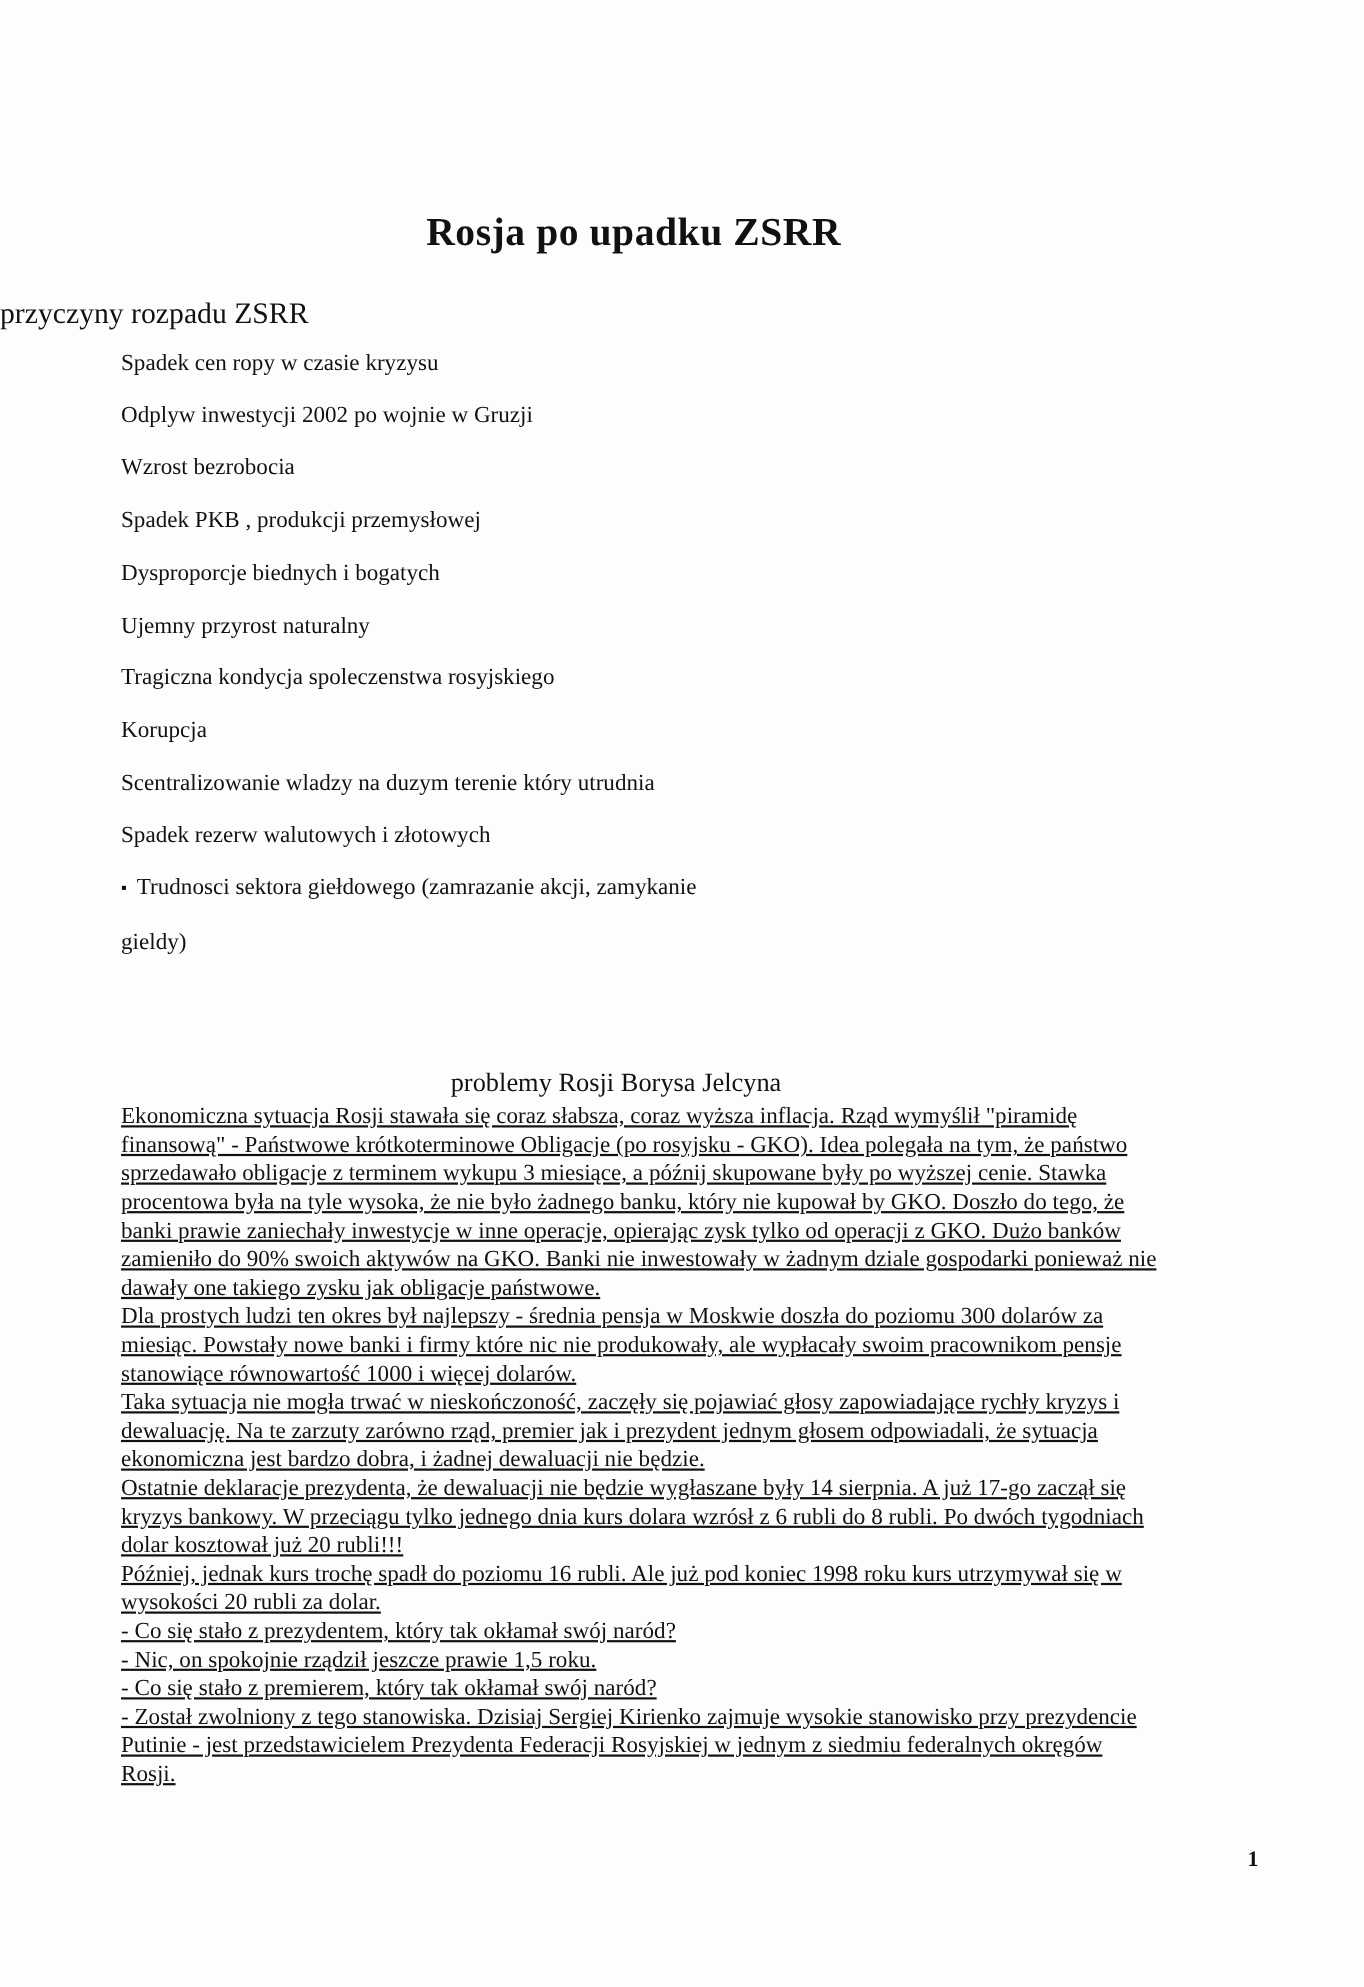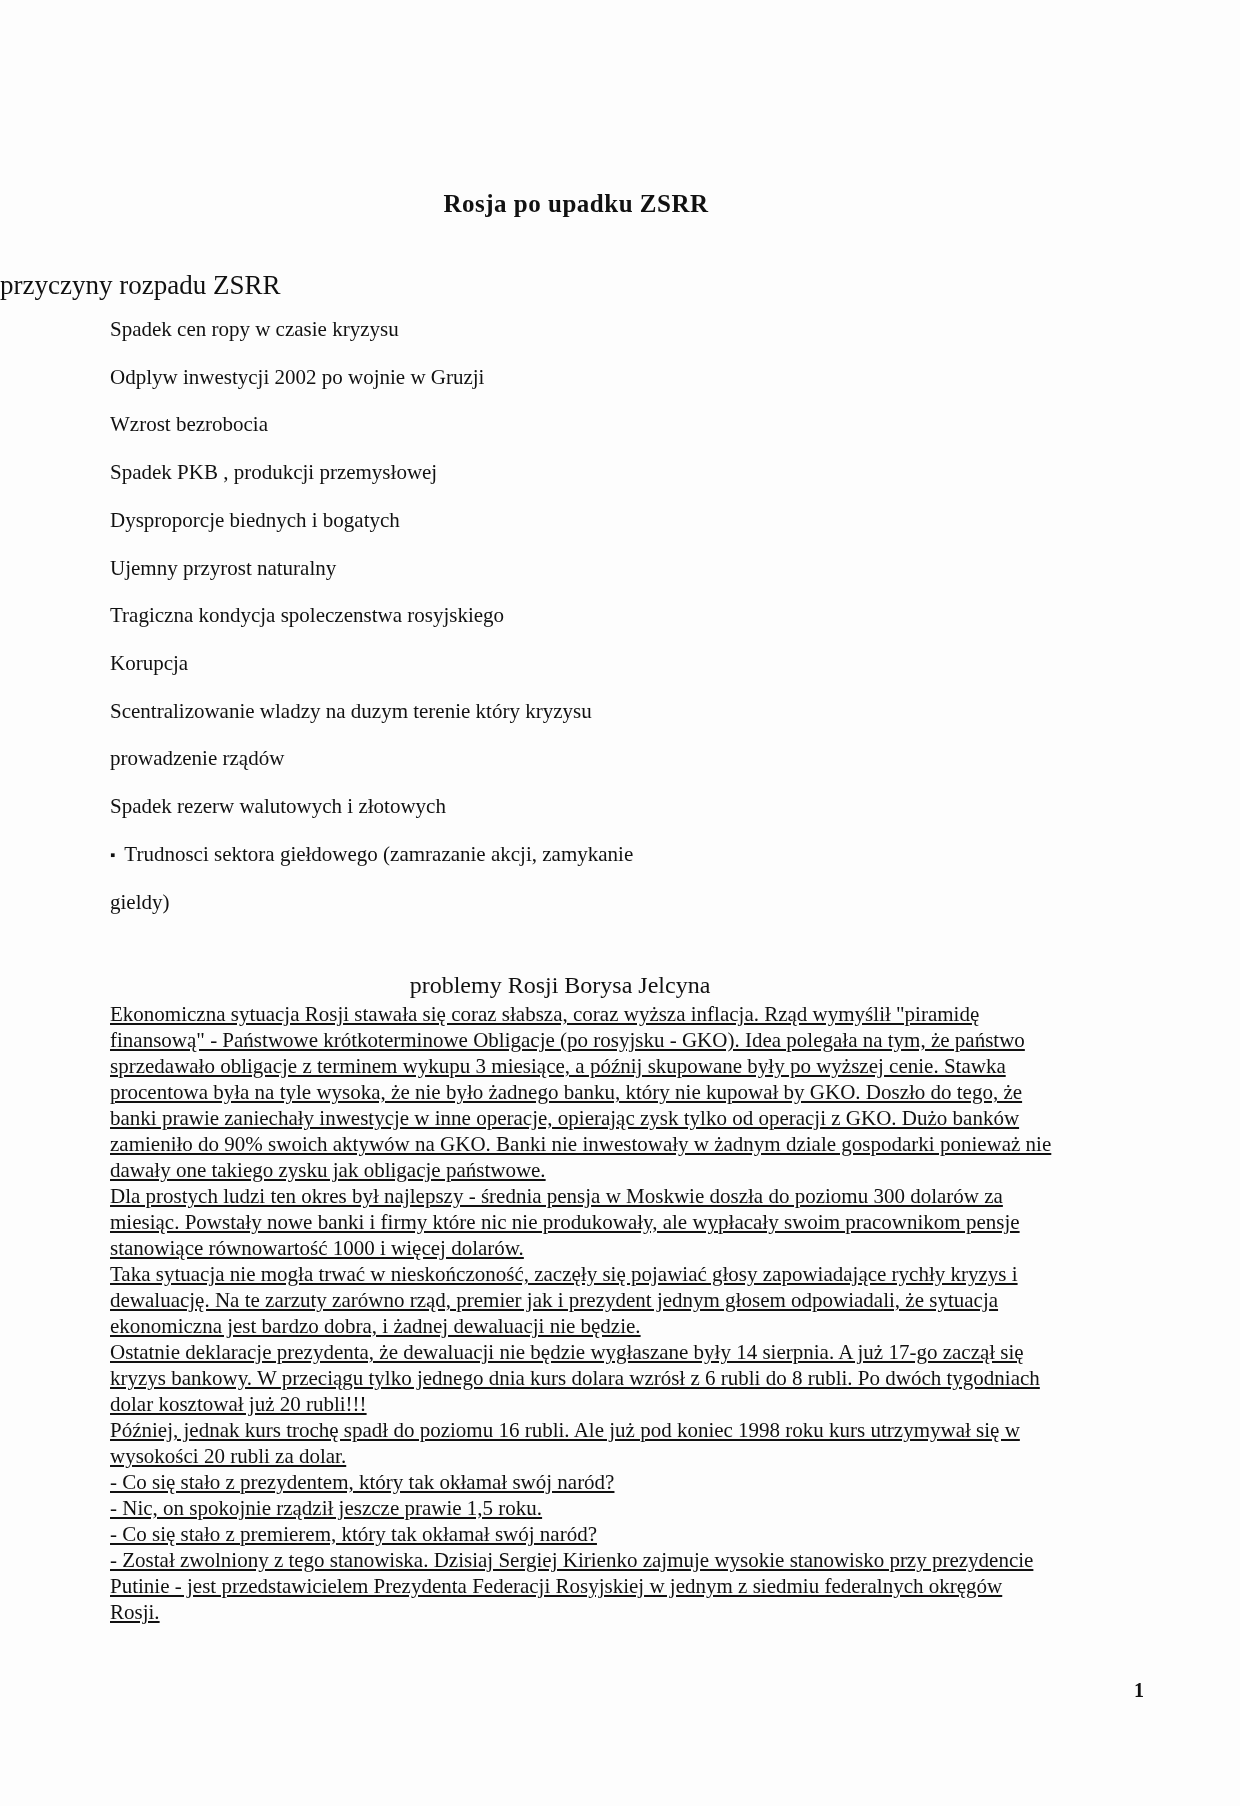--- a/index.html
+++ b/index.html
@@ -12,21 +12,21 @@
   }
   .page {
     position: relative;
     width: 1240px; height: 1806px;
     overflow: hidden;
   }
   .doc-title {
     position: absolute;
     top: 190px; left: 0; width: 1152px;
     text-align: center;
-    font-size: 25px;
+    font-size: 36px;
     font-weight: bold;
     letter-spacing: 0.5px;
   }
   .doc-subtitle {
     position: absolute;
     top: 270px; left: 0; width: 1120px;
     text-align: left;
     font-size: 27px;
     font-weight: normal;
   }
@@ -81,22 +81,21 @@
 
   <div class="causes-list">
     <div class="causes-item">Spadek cen ropy w czasie kryzysu</div>
     <div class="causes-item">Odplyw inwestycji 2002 po wojnie w Gruzji</div>
     <div class="causes-item">Wzrost bezrobocia</div>
     <div class="causes-item">Spadek PKB , produkcji przemysłowej</div>
     <div class="causes-item">Dysproporcje biednych i bogatych</div>
     <div class="causes-item">Ujemny przyrost naturalny</div>
     <div class="causes-item">Tragiczna kondycja spoleczenstwa rosyjskiego</div>
     <div class="causes-item">Korupcja</div>
-    <div class="causes-item">Scentralizowanie wladzy na duzym terenie który kryzysu</div>
-    <div class="causes-item">prowadzenie rządów</div>
+    <div class="causes-item">Scentralizowanie wladzy na duzym terenie który utrudnia</div>
     <div class="causes-item">Spadek rezerw walutowych i złotowych</div>
     <div class="causes-item"><span class="bullet-square">▪</span><span>Trudnosci sektora giełdowego (zamrazanie akcji, zamykanie</span></div>
     <div class="causes-item">gieldy)</div>
   </div>
 
   <div class="section-heading">problemy Rosji Borysa Jelcyna</div>
 
   <div class="body-text">
     <p class="body-paragraph">Ekonomiczna sytuacja Rosji stawała się coraz słabsza, coraz wyższa inflacja. Rząd wymyślił "piramidę
 finansową" - Państwowe krótkoterminowe Obligacje (po rosyjsku - GKO). Idea polegała na tym, że państwo

